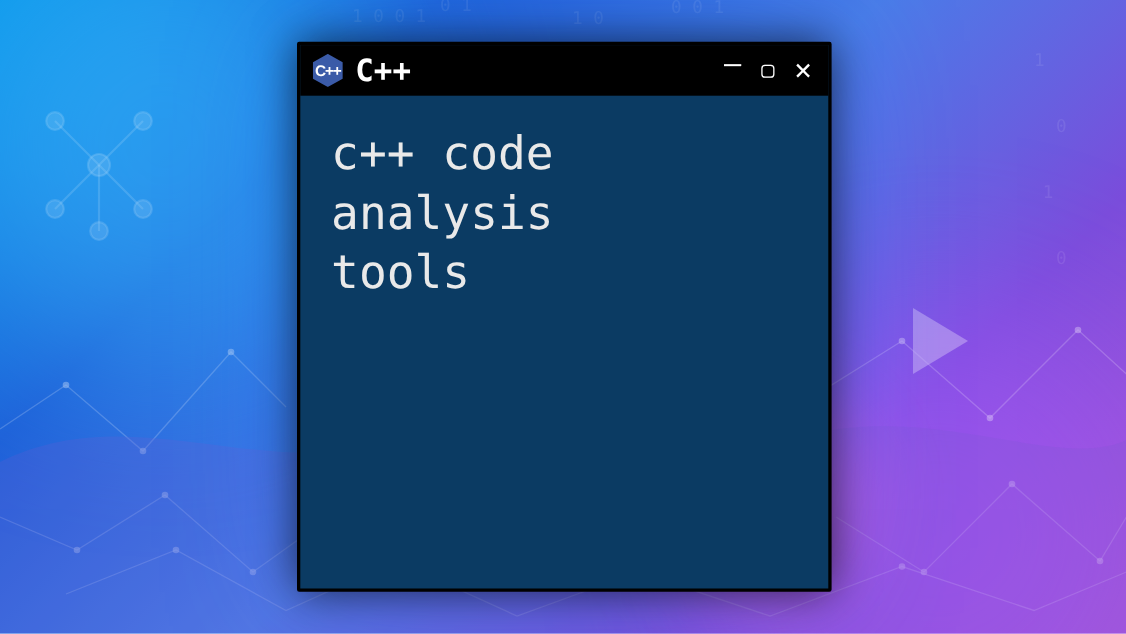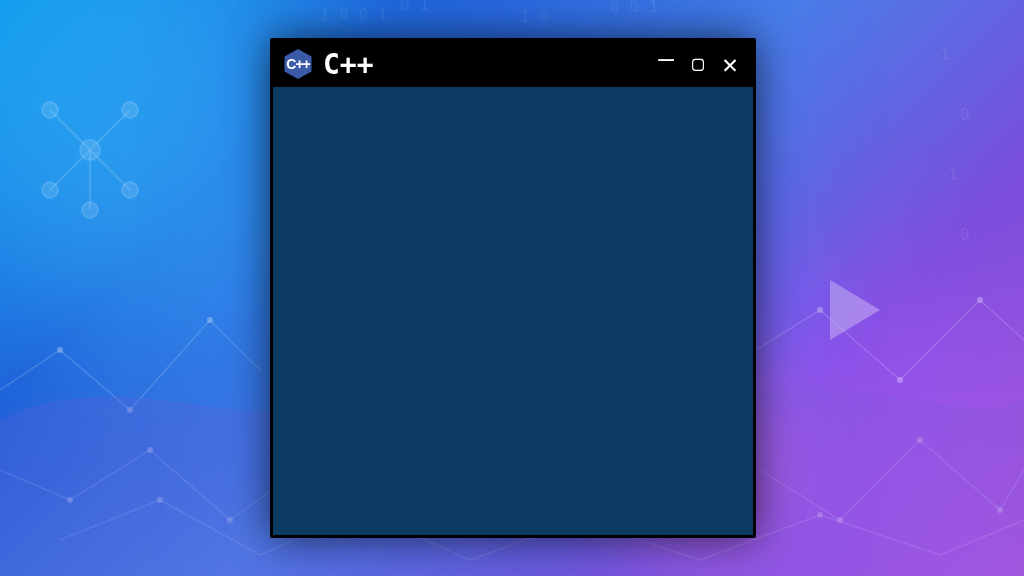--- a/index.html
+++ b/index.html
@@ -197,13 +197,18 @@
         <div class="cpp-hex">C++</div>
       </div>
       <div class="title-text">C++</div>
     </div>
     <div class="window-controls">
       <div class="ctrl min">–</div>
       <div class="ctrl max">▢</div>
       <div class="ctrl close">✕</div>
     </div>
   </div>
+  <div class="window-body">
+    <div class="body-text">c++ code
+analysis
+tools</div>
+  </div>
 </div>
 
 </body></html>

